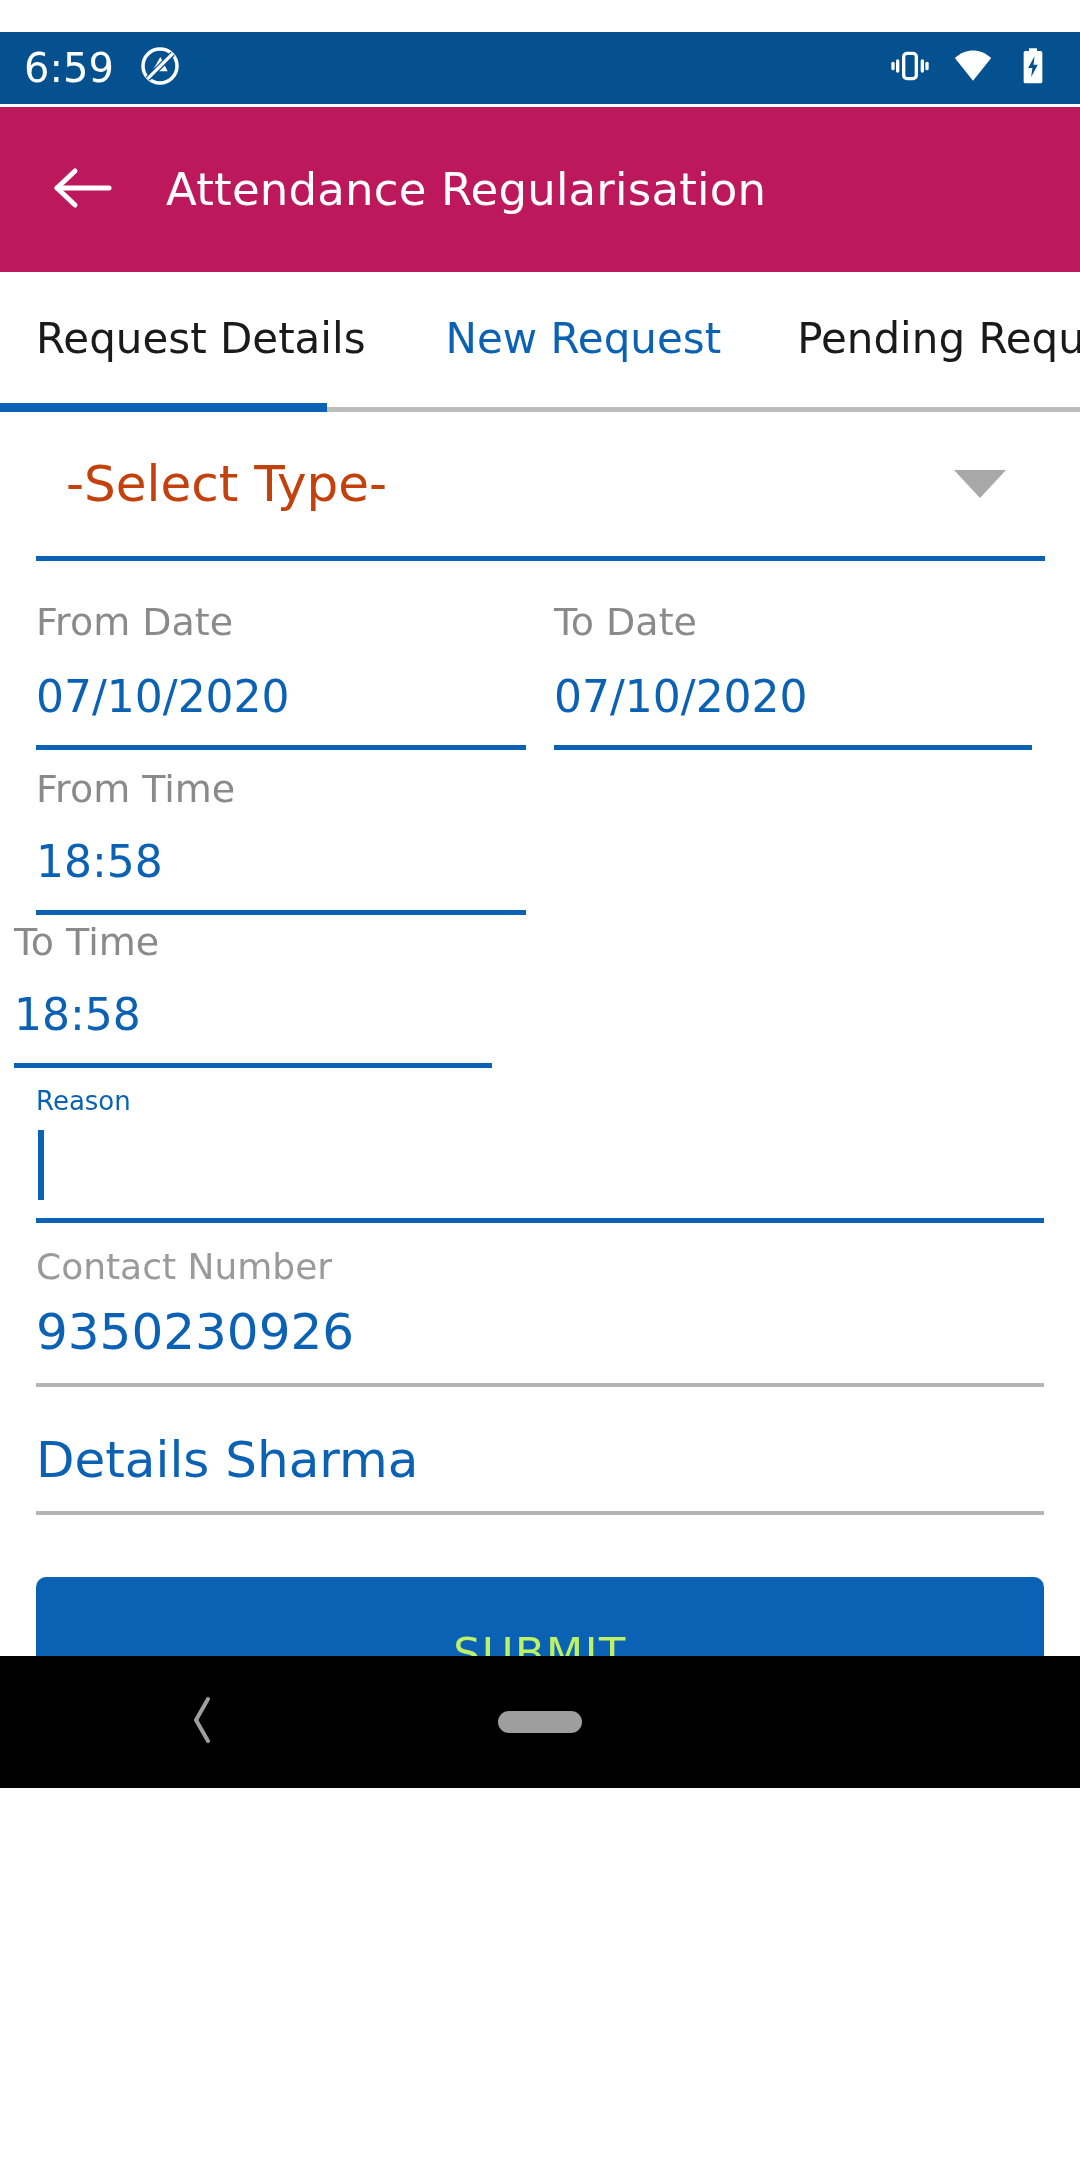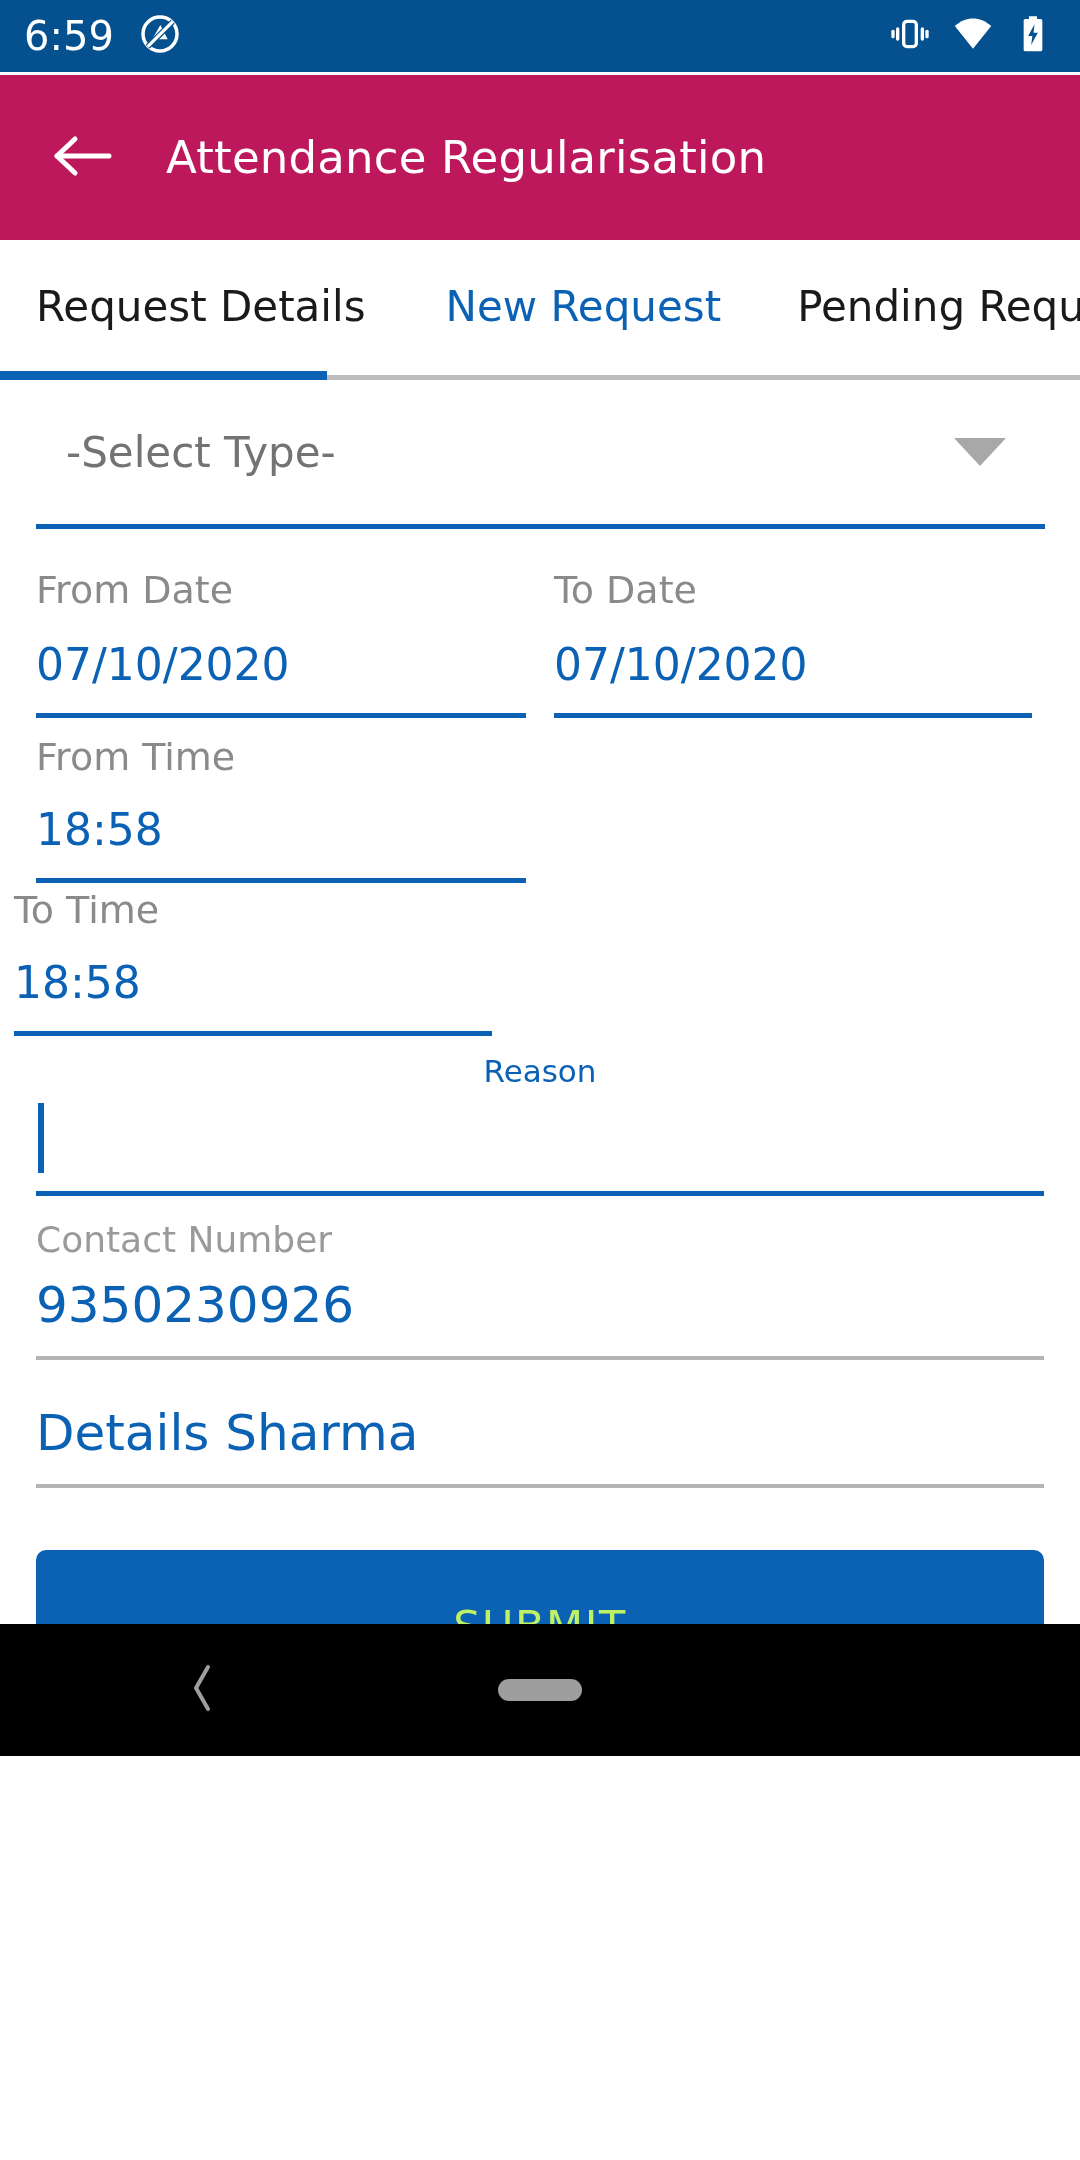--- a/index.html
+++ b/index.html
@@ -2,21 +2,21 @@
 <html><head>
 <meta charset="utf-8">
 <style>
   * { margin:0; padding:0; box-sizing:border-box; }
   html,body { width:1080px; height:2160px; }
   body {
     font-family: "DejaVu Sans", sans-serif;
     background:#ffffff;
     overflow:hidden;
   }
-  .phone { position:relative; width:1080px; height:1756px; background:#ffffff; }
+  .phone { position:relative; width:1080px; height:1756px; background:#ffffff;margin-top:32px; }
 
   
   .statusbar{
     position:absolute; top:0; left:0; width:1080px; height:72px;
     background:#05508F; color:#ffffff;
     display:flex; align-items:center; padding:0 24px;
   }
   .sb-time{ font-size:40px; font-weight:400; letter-spacing:0px; line-height:1; }
   .sb-left-icons{ display:flex; align-items:center; margin-left:26px; }
   .sb-spacer{ flex:1; }
@@ -63,21 +63,21 @@
   }
 
   
   .form{ position:absolute; top:380px; left:0; width:1080px; }
 
   .select-row{
     position:relative; height:144px; margin:0 36px;
     display:flex; align-items:center;
   }
   .select-value{
-    font-size:42px; color:#737373; font-weight:400;
+    font-size:50px; color:#c2410c; font-weight:400;
     padding-left:30px;
     text-align:right;
   }
   .select-caret{
     position:absolute; right:38px; top:50%; transform:translateY(-50%);
     width:0; height:0;
     border-left:26px solid transparent;
     border-right:26px solid transparent;
     border-top:28px solid #a8a8a8;
     cursor:pointer;
@@ -105,21 +105,21 @@
   .row-dates{ margin-top:18px; }
   .row-dates .fld-value{ padding-top:34px; }
   .row-dates .fld-underline{ margin-top:26px; }
 
   .row-times{ margin-top:12px;flex-direction:column; }
   .row-times .fld-value{ padding-top:32px; }
   .row-times .fld-underline{ margin-top:26px; }
 
   
   .reason-wrap{ margin:20px 36px 0 36px; position:relative; }
-  .reason-label{ font-size:31px; color:#0B62B5; line-height:1;text-align:center; }
+  .reason-label{ font-size:26px; color:#0B62B5; line-height:1; }
   .reason-input{
     height:96px; position:relative; margin-top:8px;
   }
   .caret{
     position:absolute; left:2px; top:8px; width:6px; height:70px;
     background:#0B62B5;
   }
   .reason-underline{ height:5px; background:#0B62B5; width:100%; }
 
   

